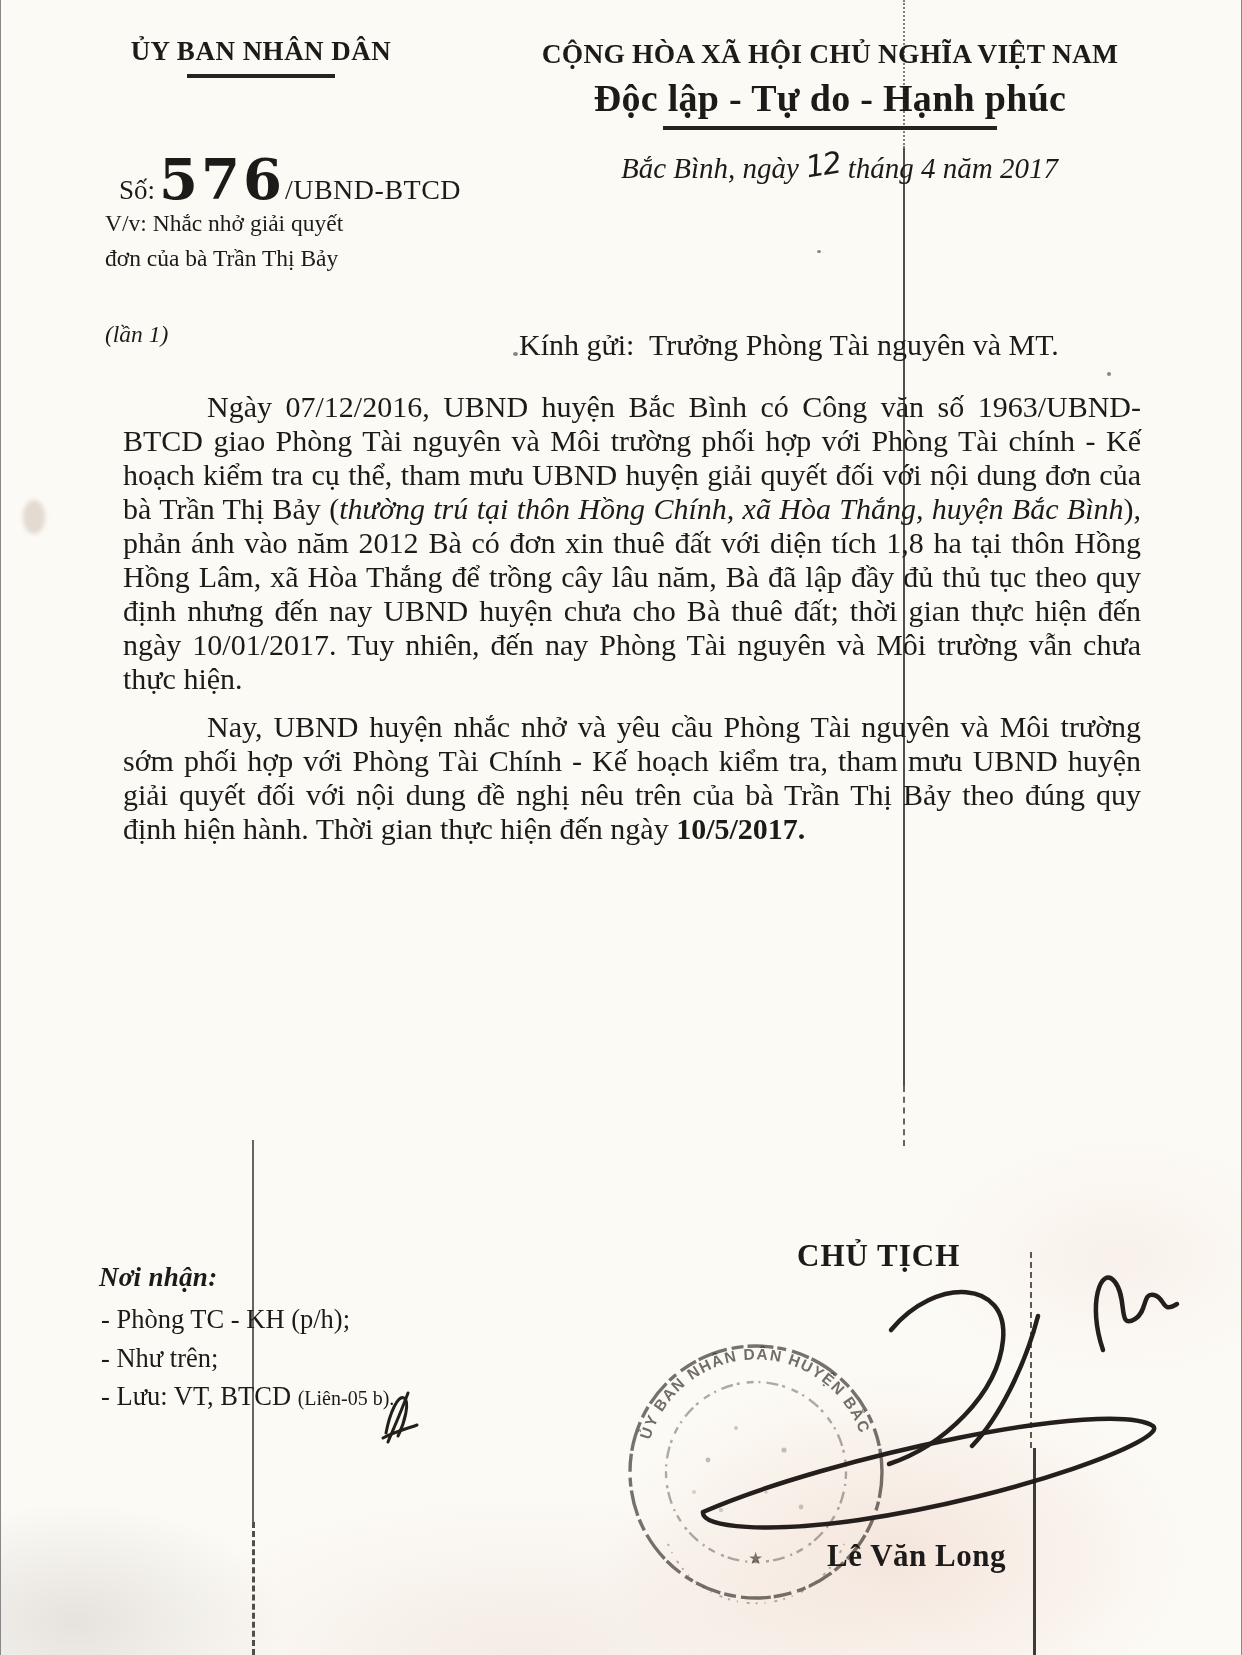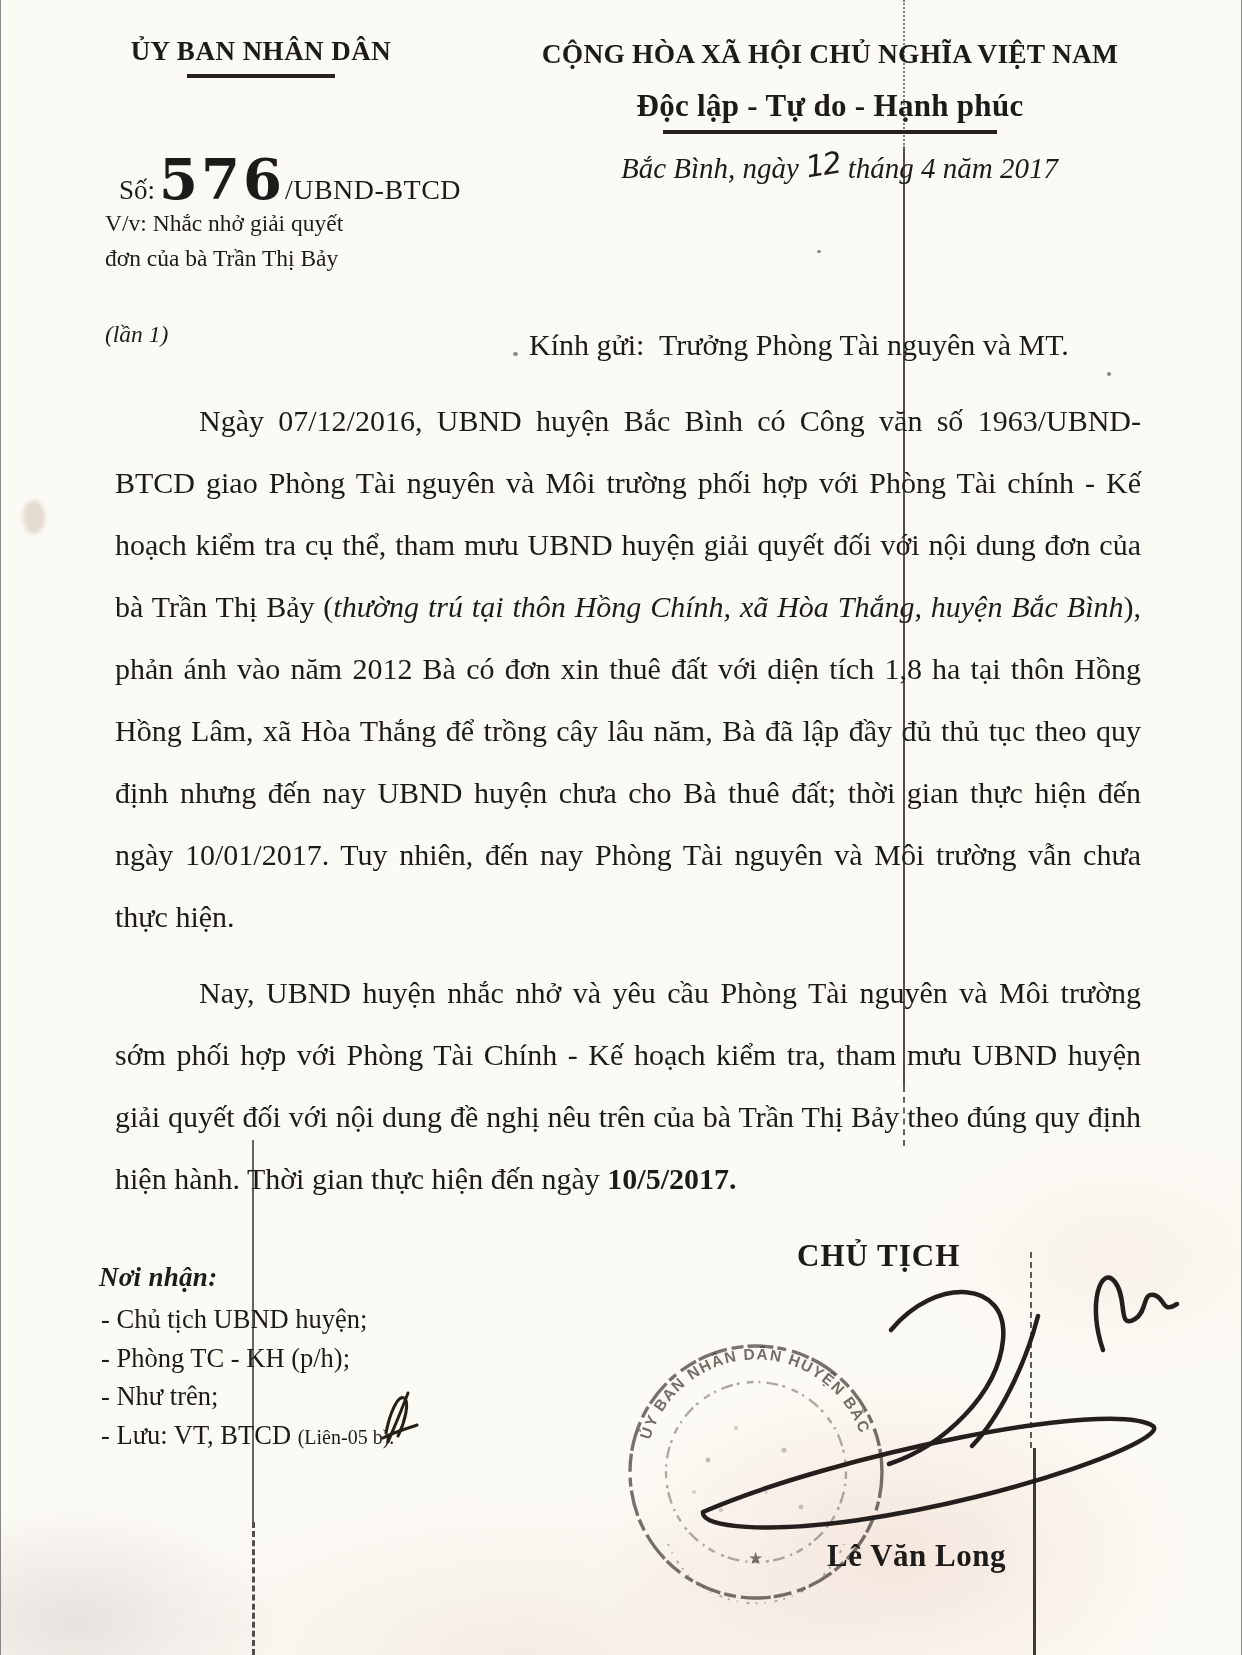--- a/index.html
+++ b/index.html
@@ -24,28 +24,28 @@
   .hdr-left .rule{width:148px;height:4px;background:#26221f;margin:7px auto 0 auto;}
   .num-line{position:absolute;left:118px;top:146px;white-space:nowrap;}
   .num-line .lbl{font-size:27px;}
   .num-line .big{font-size:56px;font-weight:bold;letter-spacing:3px;font-family:"DejaVu Serif","Liberation Serif",serif;}
   .num-line .suf{font-size:28px;letter-spacing:.5px;}
   .subject{position:absolute;left:104px;top:206px;width:330px;text-align:left;font-size:23.5px;line-height:35px;}
   .subject .it{font-style:italic;margin-top:41px;}
   
   .hdr-right{position:absolute;left:505px;top:38px;width:648px;text-align:center;}
   .hdr-right .n1{font-size:27.5px;font-weight:bold;letter-spacing:.2px;}
-  .hdr-right .n2{font-size:31px;font-weight:bold;margin-top:18px;letter-spacing:.3px;}
+  .hdr-right .n2{font-size:38px;font-weight:bold;margin-top:6px;letter-spacing:.3px;}
   .hdr-right .rule{width:334px;height:4px;background:#26221f;margin:6px auto 0 auto;}
   .dateline{position:absolute;left:620px;top:150px;font-style:italic;font-size:29px;white-space:nowrap;}
   .dateline .hand{display:inline-block;font-family:"DejaVu Sans",sans-serif;font-style:italic;font-size:30px;transform:rotate(-9deg) translateY(-3px);letter-spacing:-2px;}
   
-  .kinh-gui{position:absolute;left:518px;top:328px;font-size:30px;white-space:nowrap;margin-left:10px;}
+  .kinh-gui{position:absolute;left:518px;top:328px;font-size:30px;white-space:nowrap;}
   .bodytext{position:absolute;left:106px;top:390px;width:1034px;}
-  .bodytext p{margin:0 0 14px 8px;text-align:justify;text-indent:84px;font-size:30px;line-height:62px;}
+  .bodytext p{margin:0 0 14px 16px;text-align:justify;text-indent:84px;font-size:30px;line-height:34px;}
   .bodytext .it{font-style:italic;}
   .bodytext .bd{font-weight:bold;}
   
   .chu-tich{position:absolute;left:796px;top:1238px;font-size:31px;font-weight:bold;letter-spacing:1px;}
   .signer-name{position:absolute;left:826px;top:1538px;font-size:31px;font-weight:bold;letter-spacing:.5px;}
   .noi-nhan{position:absolute;left:98px;top:1262px;font-size:27px;font-weight:bold;font-style:italic;letter-spacing:.3px;}
   .recips{position:absolute;left:100px;top:1300px;font-size:26.5px;line-height:38.5px;white-space:nowrap;}
   .recips .small{font-size:20px;}
   .hand-initial{position:absolute;left:378px;top:1386px;}
   
@@ -141,21 +141,20 @@
         <path d="M 112 254 C 240 198 520 140 562 168 C 578 181 430 238 268 262 C 178 275 110 270 112 254"></path>
         <path d="M 512 92 C 496 46 510 6 524 24 C 537 41 526 72 544 61 C 557 53 551 34 563 37 C 575 40 570 56 586 46"></path>
       </g>
     </svg>
   </div>
 
   <div class="signer-name">Lê Văn Long</div>
 
   <div class="noi-nhan">Nơi nhận:</div>
   <div class="recips">
-    <div>- Chủ tịch UBND huyện;</div>
     <div>- Phòng TC - KH (p/h);</div>
     <div>- Như trên;</div>
     <div><span>- Lưu: VT, BTCD </span><span class="small">(Liên-05 b).</span></div>
   </div>
 
   <div class="hand-initial">
     <svg width="46" height="58" viewBox="0 0 46 58">
       <g stroke="#242018" stroke-width="3" fill="none" stroke-linecap="round">
         <path d="M 7 47 C 11 26 19 9 25 12 C 31 15 26 36 19 50"></path>
         <path d="M 29 7 C 22 26 14 44 9 56"></path>

